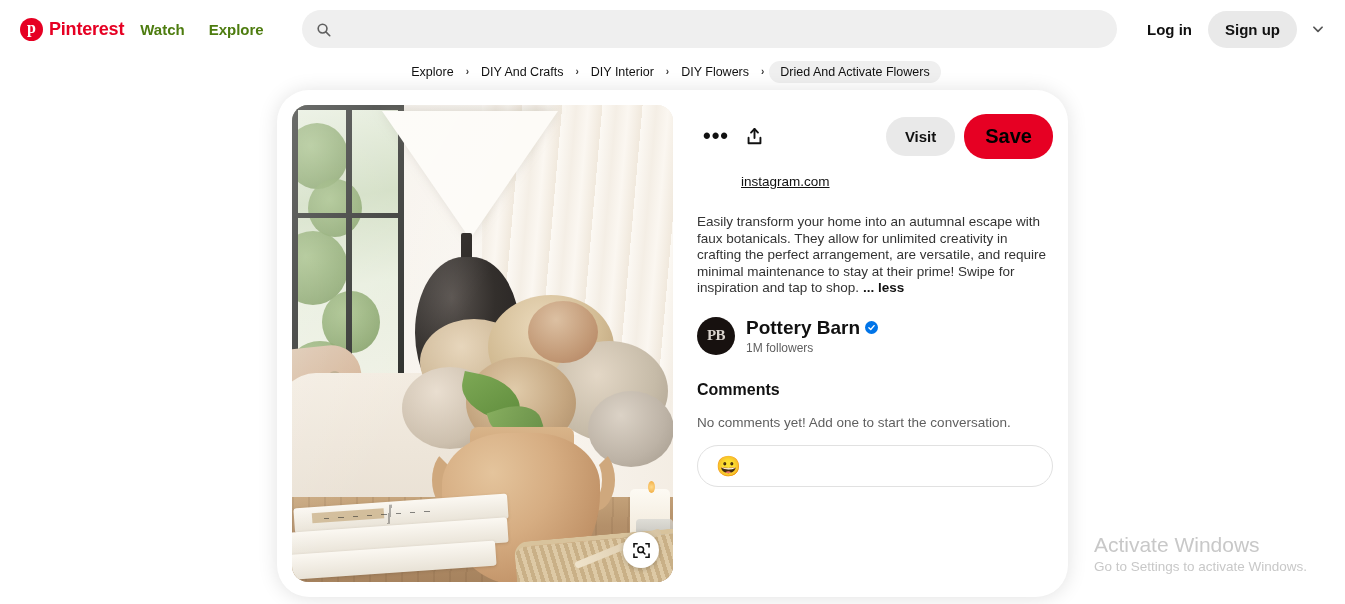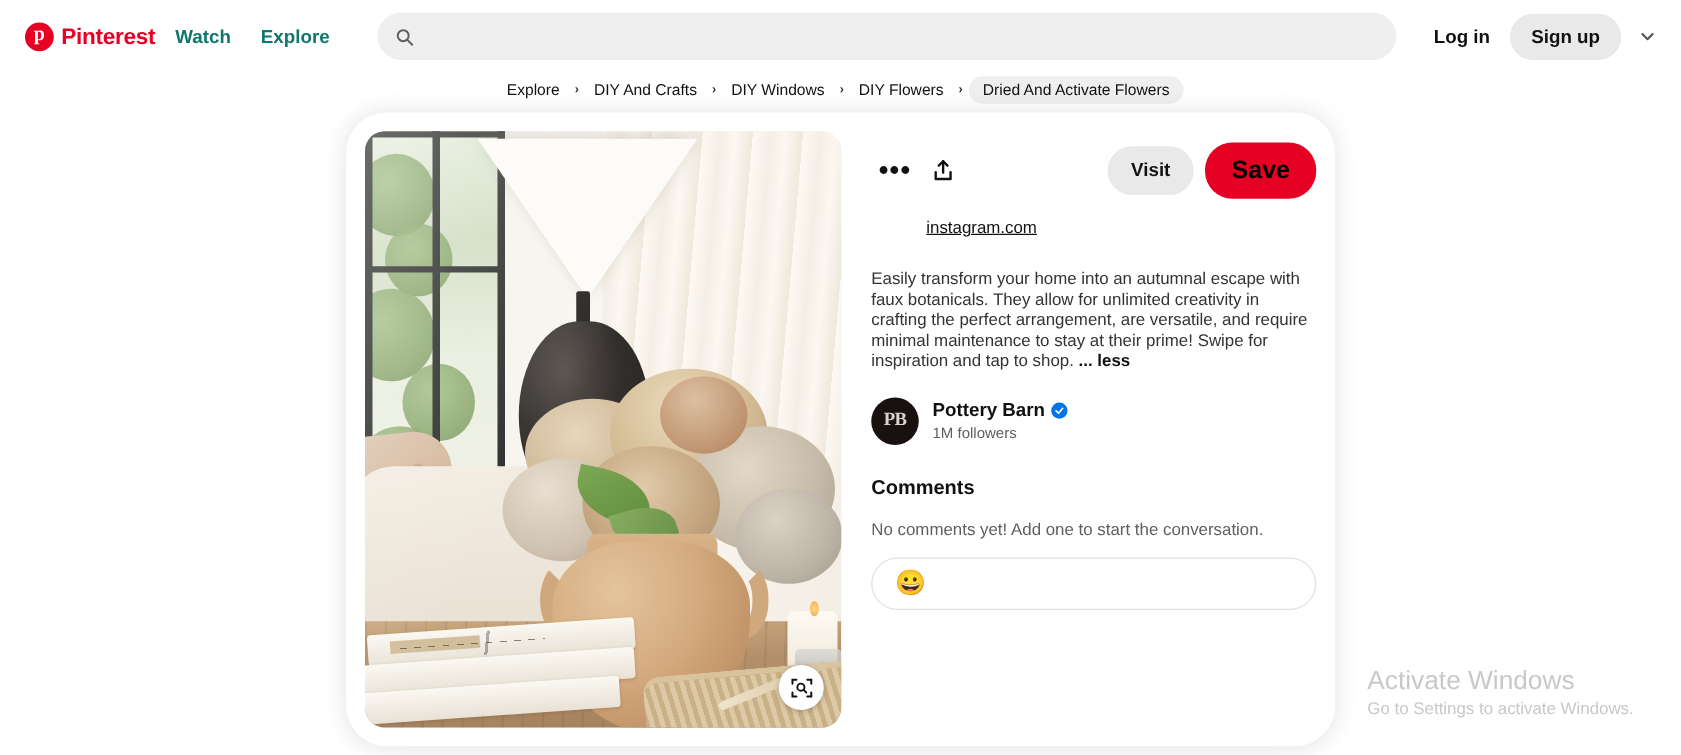--- a/index.html
+++ b/index.html
@@ -31,21 +31,21 @@
     display: flex; align-items: center; justify-content: center;
     color: #ffffff; font-size: 16px; font-weight: bold;
     line-height: 1; font-family: "Liberation Serif", serif;
     padding-bottom: 2px;
   }
   .logo-word {
     color: #e60023; font-size: 18px; font-weight: bold;
     letter-spacing: -0.2px;
   }
   .nav-link {
-    font-size: 15px; font-weight: bold; color: #0f766e;
+    font-size: 15px; font-weight: bold; color: #4d7c0f;
     padding: 8px 12px; border-radius: 22px; cursor: pointer;
     white-space: nowrap;
   }
   .nav-link:first-of-type { margin-left: 14px; }
 
   .search-wrap {
     flex: 1; margin: 0 18px 0 26px;
     position: relative; height: 38px;
   }
   .search-box {
@@ -341,21 +341,21 @@
   .avatar {
     width: 38px; height: 38px; border-radius: 50%;
     background: #17110f; color: #d9d3cd;
     display: flex; align-items: center; justify-content: center;
     font-family: "Liberation Serif", serif;
     font-size: 15px; font-weight: bold; letter-spacing: -.5px;
     flex-shrink: 0;
   }
   .profile-name {
     display: flex; align-items: center; gap: 5px;
-    font-size: 15px; font-weight: bold; color: #111111;
+    font-size: 19px; font-weight: bold; color: #111111;
   }
   .verified {
     width: 13px; height: 13px; border-radius: 50%;
     background: #0074e8; display: inline-flex;
     align-items: center; justify-content: center;
   }
   .profile-followers {
     font-size: 12px; color: #5f5f5f; margin-top: 2px;
   }
   .comments-title {
@@ -422,21 +422,21 @@
       <path d="M5 9 L12 16 L19 9" fill="none" stroke="#555555" stroke-width="3" stroke-linecap="round" stroke-linejoin="round"></path>
     </svg>
   </div>
 </div>
 
 <div class="breadcrumb">
   <span class="crumb">Explore</span>
   <span class="crumb-sep">›</span>
   <span class="crumb">DIY And Crafts</span>
   <span class="crumb-sep">›</span>
-  <span class="crumb">DIY Windows</span>
+  <span class="crumb">DIY Interior</span>
   <span class="crumb-sep">›</span>
   <span class="crumb">DIY Flowers</span>
   <span class="crumb-sep">›</span>
   <span class="crumb current">Dried And Activate Flowers</span>
 </div>
 
 <div class="pin-card">
 
   <div class="pin-image-col">
     <div class="pin-image">

